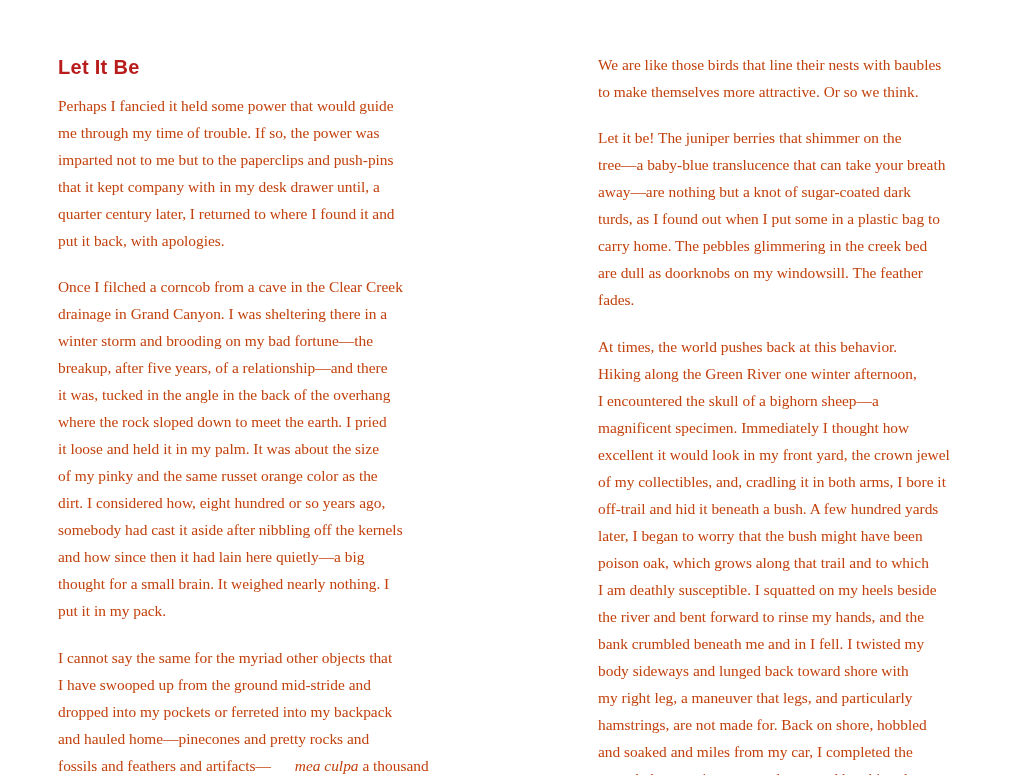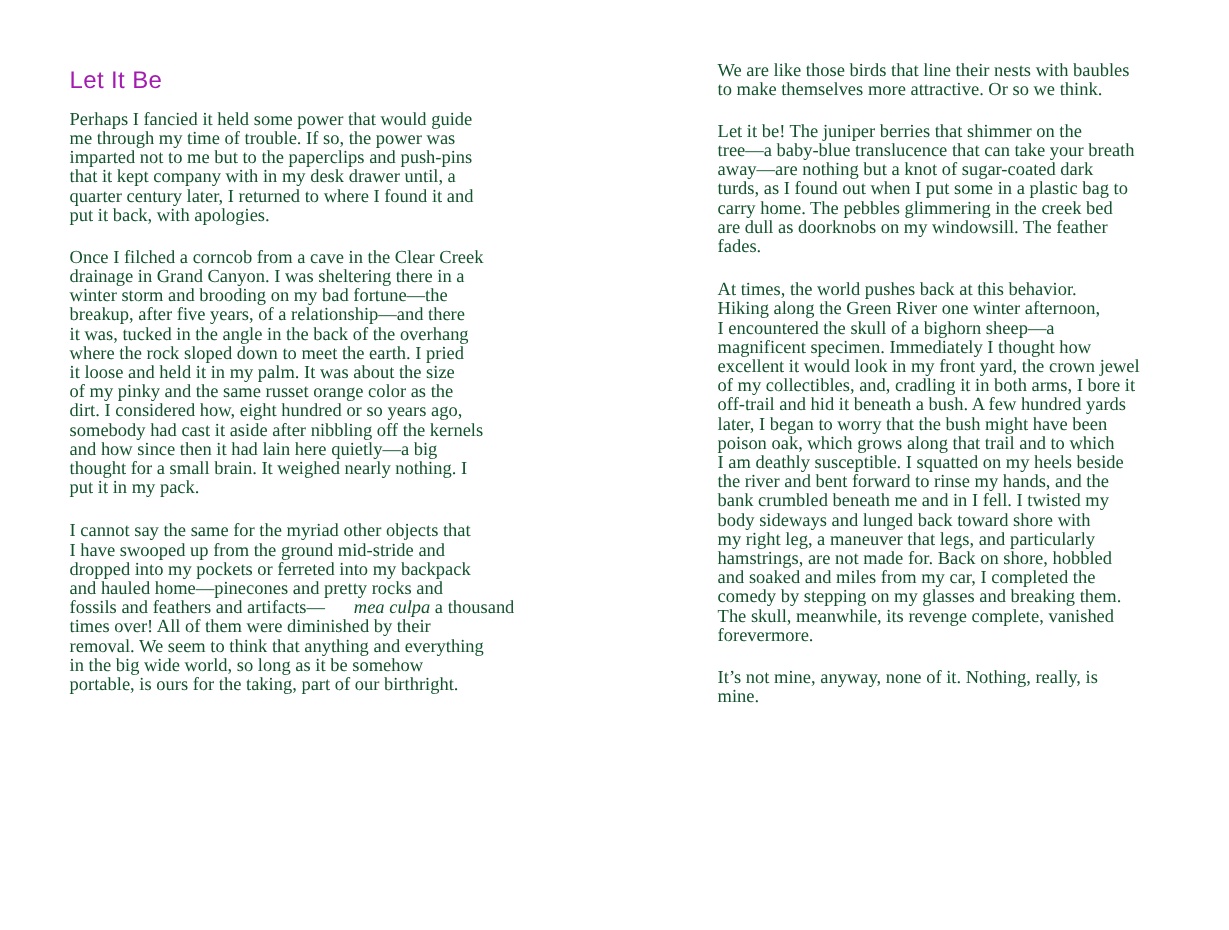--- a/index.html
+++ b/index.html
@@ -25,33 +25,33 @@
     top: 55px;
     width: 438px;
   }
   .col-right {
     left: 598px;
     top: 51px;
     width: 424px;
   }
   .essay-title {
     font-family: "Liberation Sans", sans-serif;
-    font-weight: 400;
+    font-weight: 700;
     font-size: 20px;
     line-height: 24px;
     letter-spacing: 0.3px;
-    color: #a21caf;
+    color: #b91c1c;
     margin: 0 0 13px 0;
   }
   .para {
     font-size: 15.4px;
-    line-height: 16px;
+    line-height: 27px;
     margin: 0 0 19.4px 0;
     white-space: pre-line;
-    color: #14532d;
+    color: #c2410c;
   }
   .para:last-child {
     margin-bottom: 0;
   }
   .para em {
     font-style: italic;
     margin-left: 24px;
   }
 </style>
 </head>

